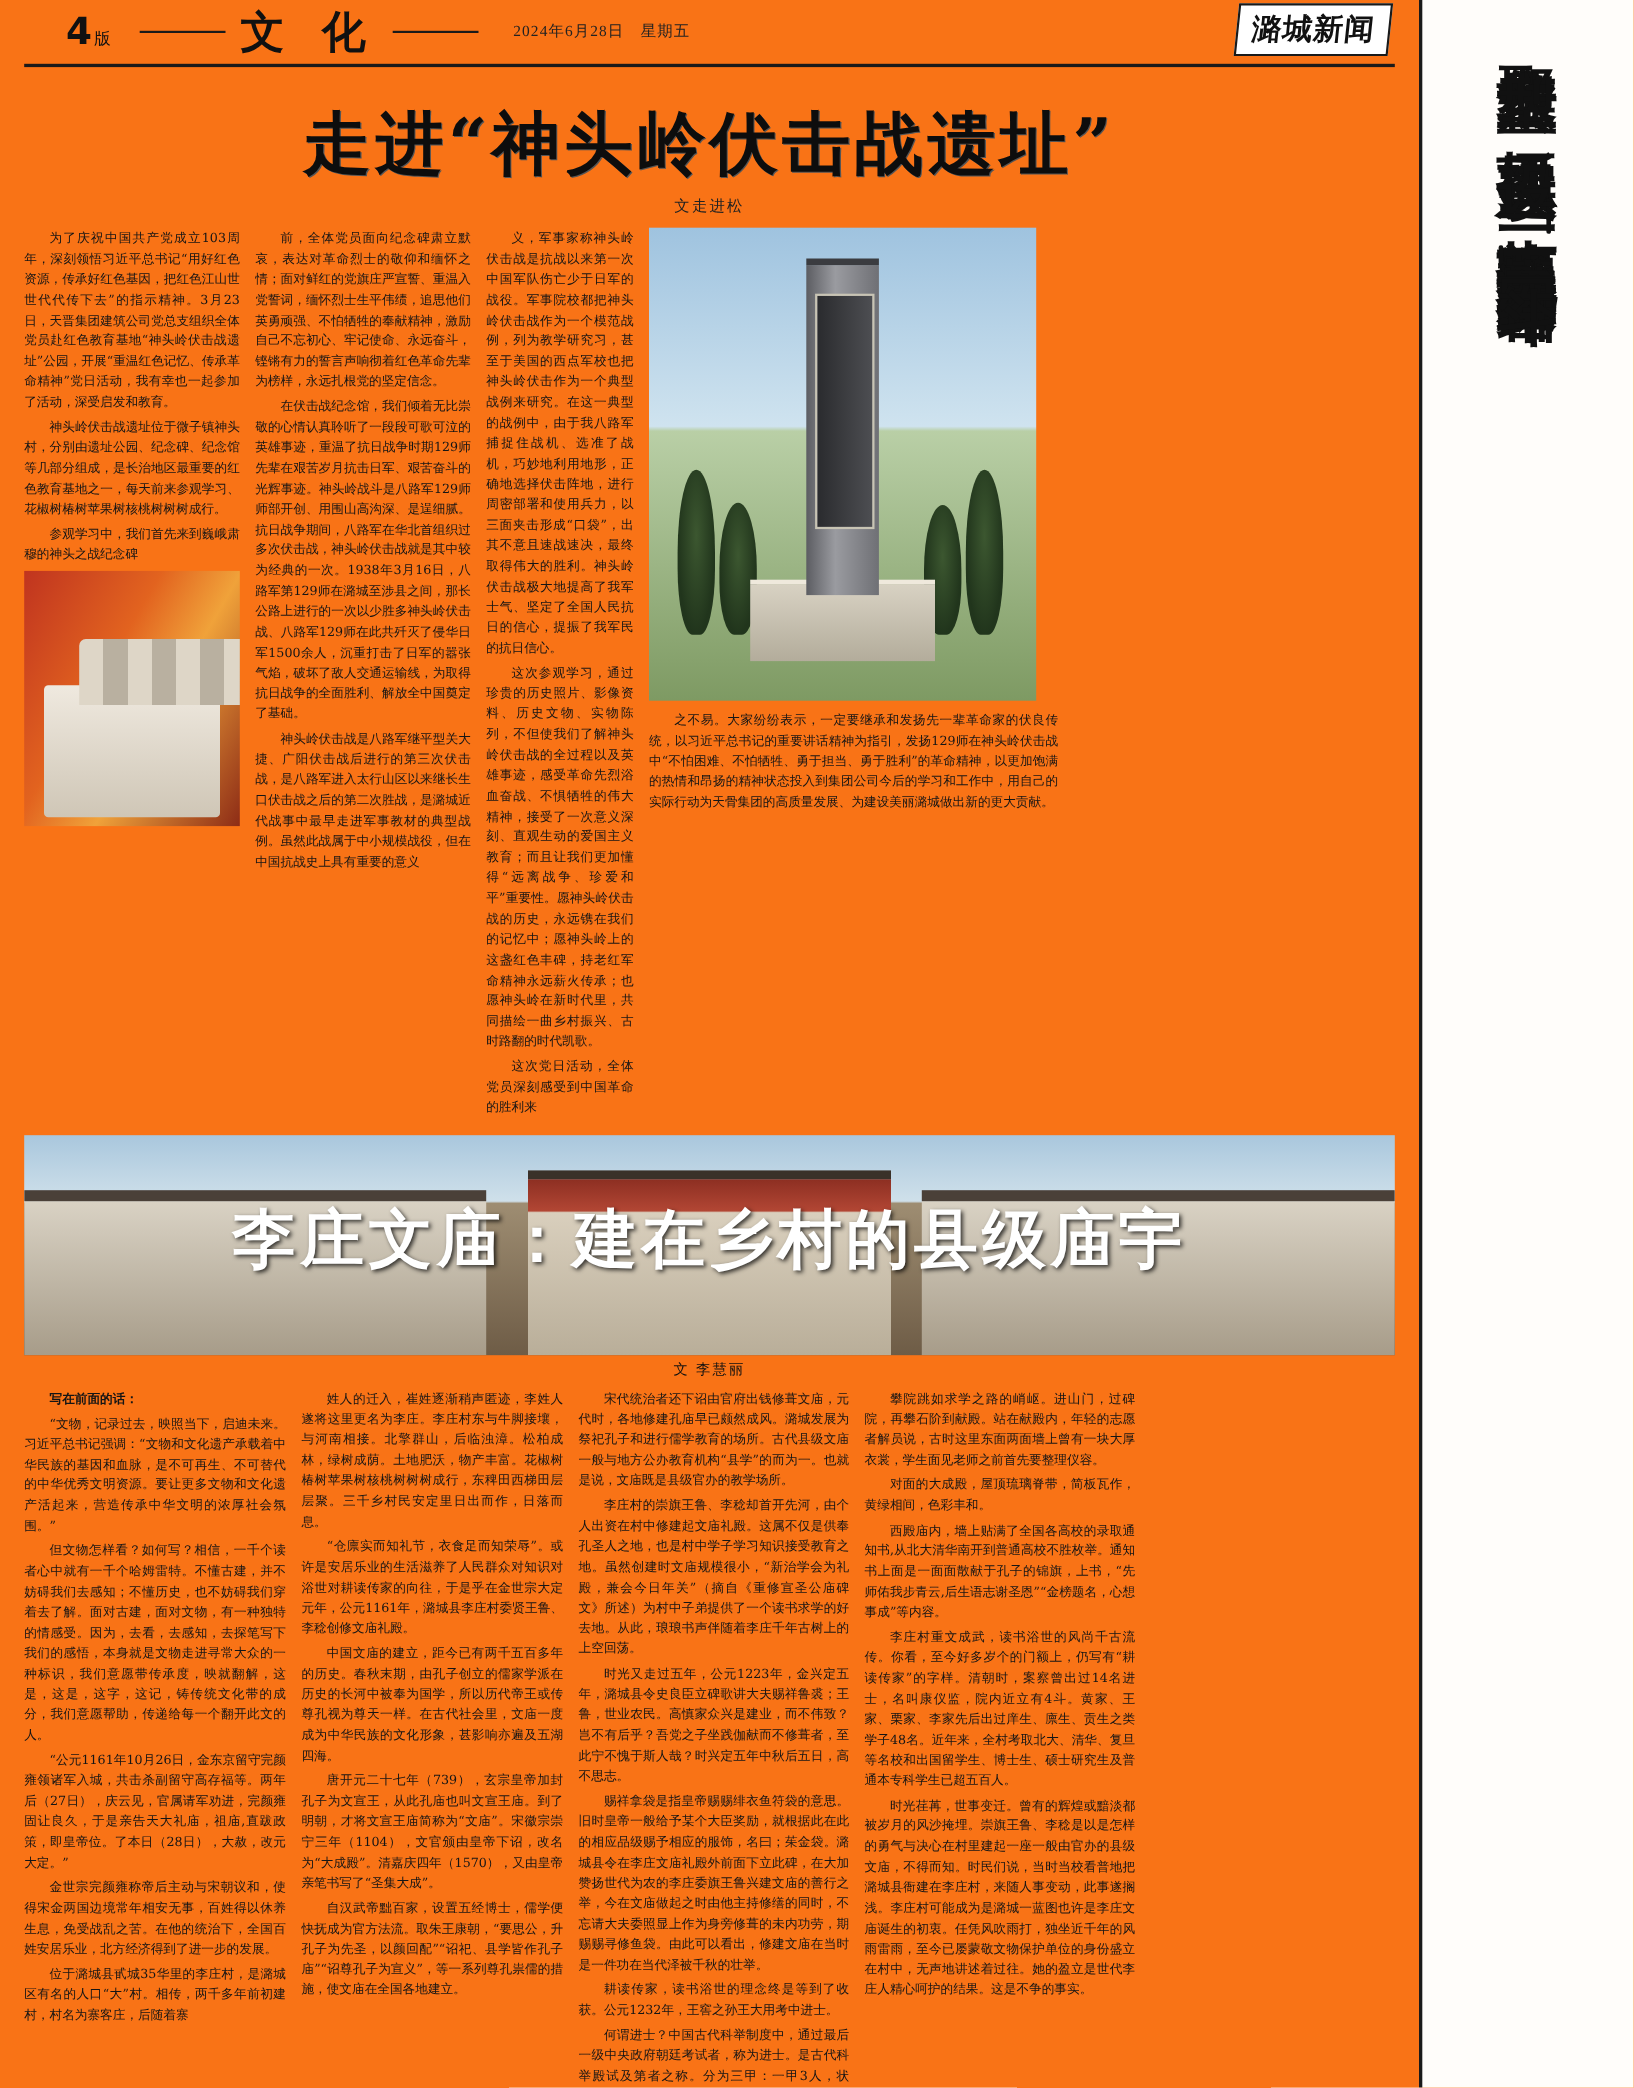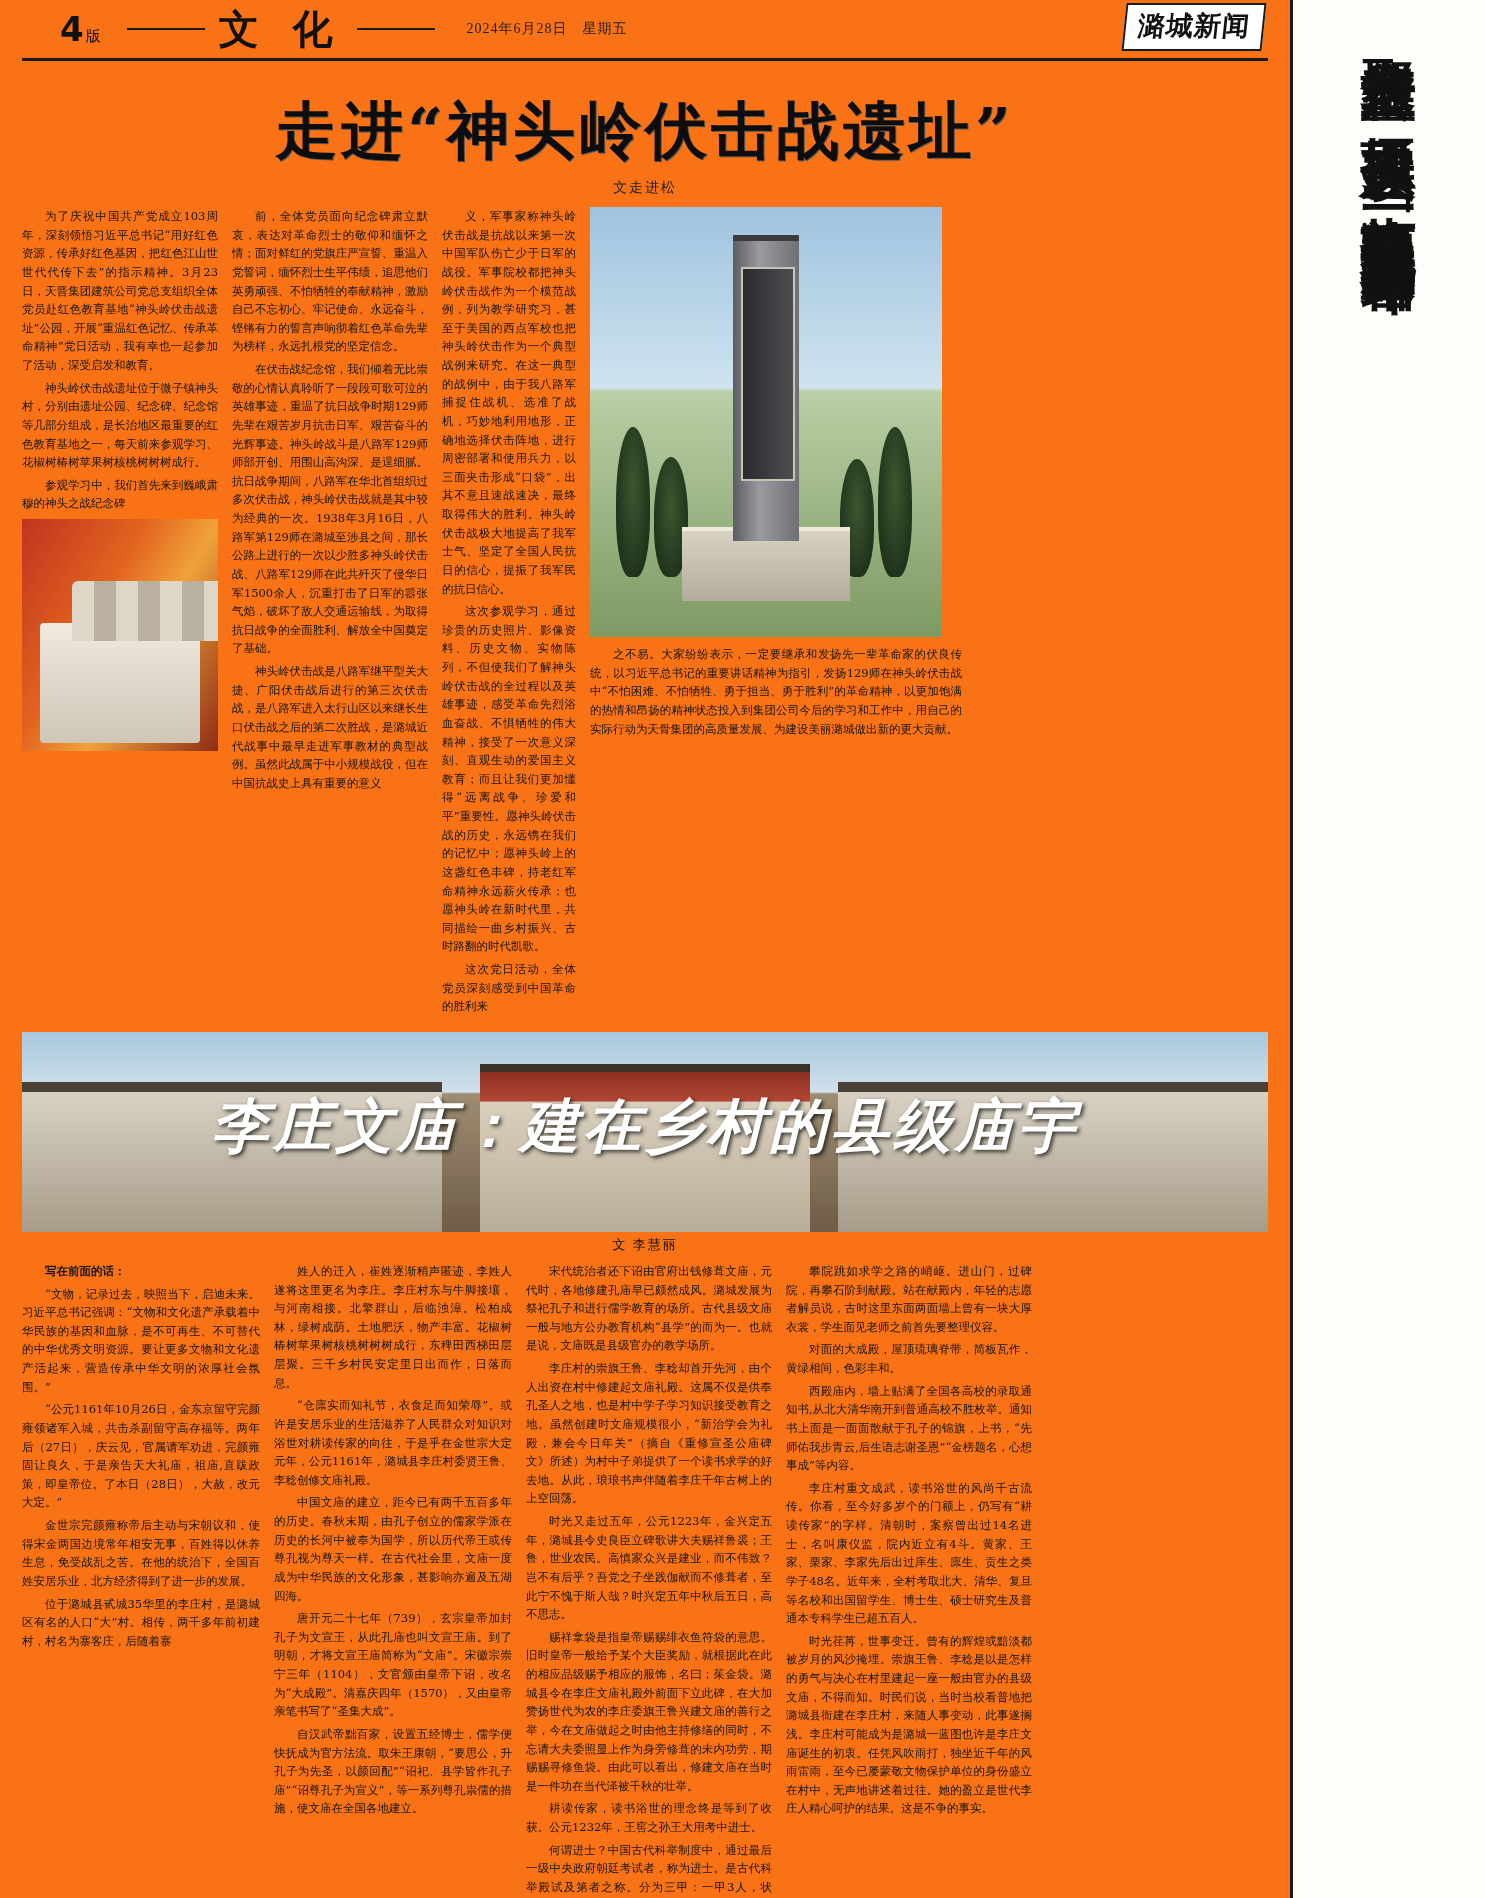--- a/index.html
+++ b/index.html
@@ -217,21 +217,20 @@
     border-radius: 6px 6px 0 0;
   }
   
   .banner-photo {
     position: relative;
     width: 1246px;
     height: 200px;
     margin: 12px 0 4px 0;
     background: linear-gradient(#a9c7dd 0%, #cfe0ea 30%, #9e8d72 31%, #6e5c46 100%);
     overflow: hidden;
-    font-style: italic;
   }
   .bp-wall-l, .bp-wall-r {
     position: absolute;
     bottom: 0;
     height: 140px;
     background: linear-gradient(#d9d2c4, #a79c89);
     border-top: 10px solid #4a4038;
   }
   .bp-wall-l { left: 0; width: 420px; }
   .bp-wall-r { right: 0; width: 430px; }
@@ -344,20 +343,21 @@
         <div class="bp-temple"></div>
         <div class="headline2">李庄文庙：建在乡村的县级庙宇</div>
       </div>
       <div class="byline2">文 李慧丽</div>
 
       <div class="article2-body">
 
         <div class="col a2col">
           <p class="lead-note">写在前面的话：</p>
           <p>“文物，记录过去，映照当下，启迪未来。习近平总书记强调：“文物和文化遗产承载着中华民族的基因和血脉，是不可再生、不可替代的中华优秀文明资源。要让更多文物和文化遗产活起来，营造传承中华文明的浓厚社会氛围。”</p>
+          <p>但文物怎样看？如何写？相信，一千个读者心中就有一千个哈姆雷特。不懂古建，并不妨碍我们去感知；不懂历史，也不妨碍我们穿着去了解。面对古建，面对文物，有一种独特的情感受。因为，去看，去感知，去探笔写下我们的感悟，本身就是文物走进寻常大众的一种标识，我们意愿带传承度，映就翻解，这是，这是，这字，这记，铸传统文化带的成分，我们意愿帮助，传递给每一个翻开此文的人。</p>
           <p>“公元1161年10月26日，金东京留守完颜雍领诸军入城，共击杀副留守高存福等。两年后（27日），庆云见，官属请军劝进，完颜雍固让良久，于是亲告天大礼庙，祖庙,直跋政策，即皇帝位。了本日（28日），大赦，改元大定。”</p>
           <p>金世宗完颜雍称帝后主动与宋朝议和，使得宋金两国边境常年相安无事，百姓得以休养生息，免受战乱之苦。在他的统治下，全国百姓安居乐业，北方经济得到了进一步的发展。</p>
           <p>位于潞城县甙城35华里的李庄村，是潞城区有名的人口“大”村。相传，两千多年前初建村，村名为寨客庄，后随着寨</p>
         </div>
 
         <div class="col a2col">
           <p>姓人的迁入，崔姓逐渐稍声匿迹，李姓人遂将这里更名为李庄。李庄村东与牛脚接壤，与河南相接。北擎群山，后临浊漳。松柏成林，绿树成荫。土地肥沃，物产丰富。花椒树椿树苹果树核桃树树树成行，东稗田西梯田层层聚。三千乡村民安定里日出而作，日落而息。</p>
           <p>“仓廪实而知礼节，衣食足而知荣辱”。或许是安居乐业的生活滋养了人民群众对知识对浴世对耕读传家的向往，于是乎在金世宗大定元年，公元1161年，潞城县李庄村委贤王鲁、李稔创修文庙礼殿。</p>
           <p>中国文庙的建立，距今已有两千五百多年的历史。春秋末期，由孔子创立的儒家学派在历史的长河中被奉为国学，所以历代帝王或传尊孔视为尊天一样。在古代社会里，文庙一度成为中华民族的文化形象，甚影响亦遍及五湖四海。</p>
           <p>唐开元二十七年（739），玄宗皇帝加封孔子为文宣王，从此孔庙也叫文宣王庙。到了明朝，才将文宣王庙简称为“文庙”。宋徽宗崇宁三年（1104），文官颁由皇帝下诏，改名为“大成殿”。清嘉庆四年（1570），又由皇帝亲笔书写了“圣集大成”。</p>

